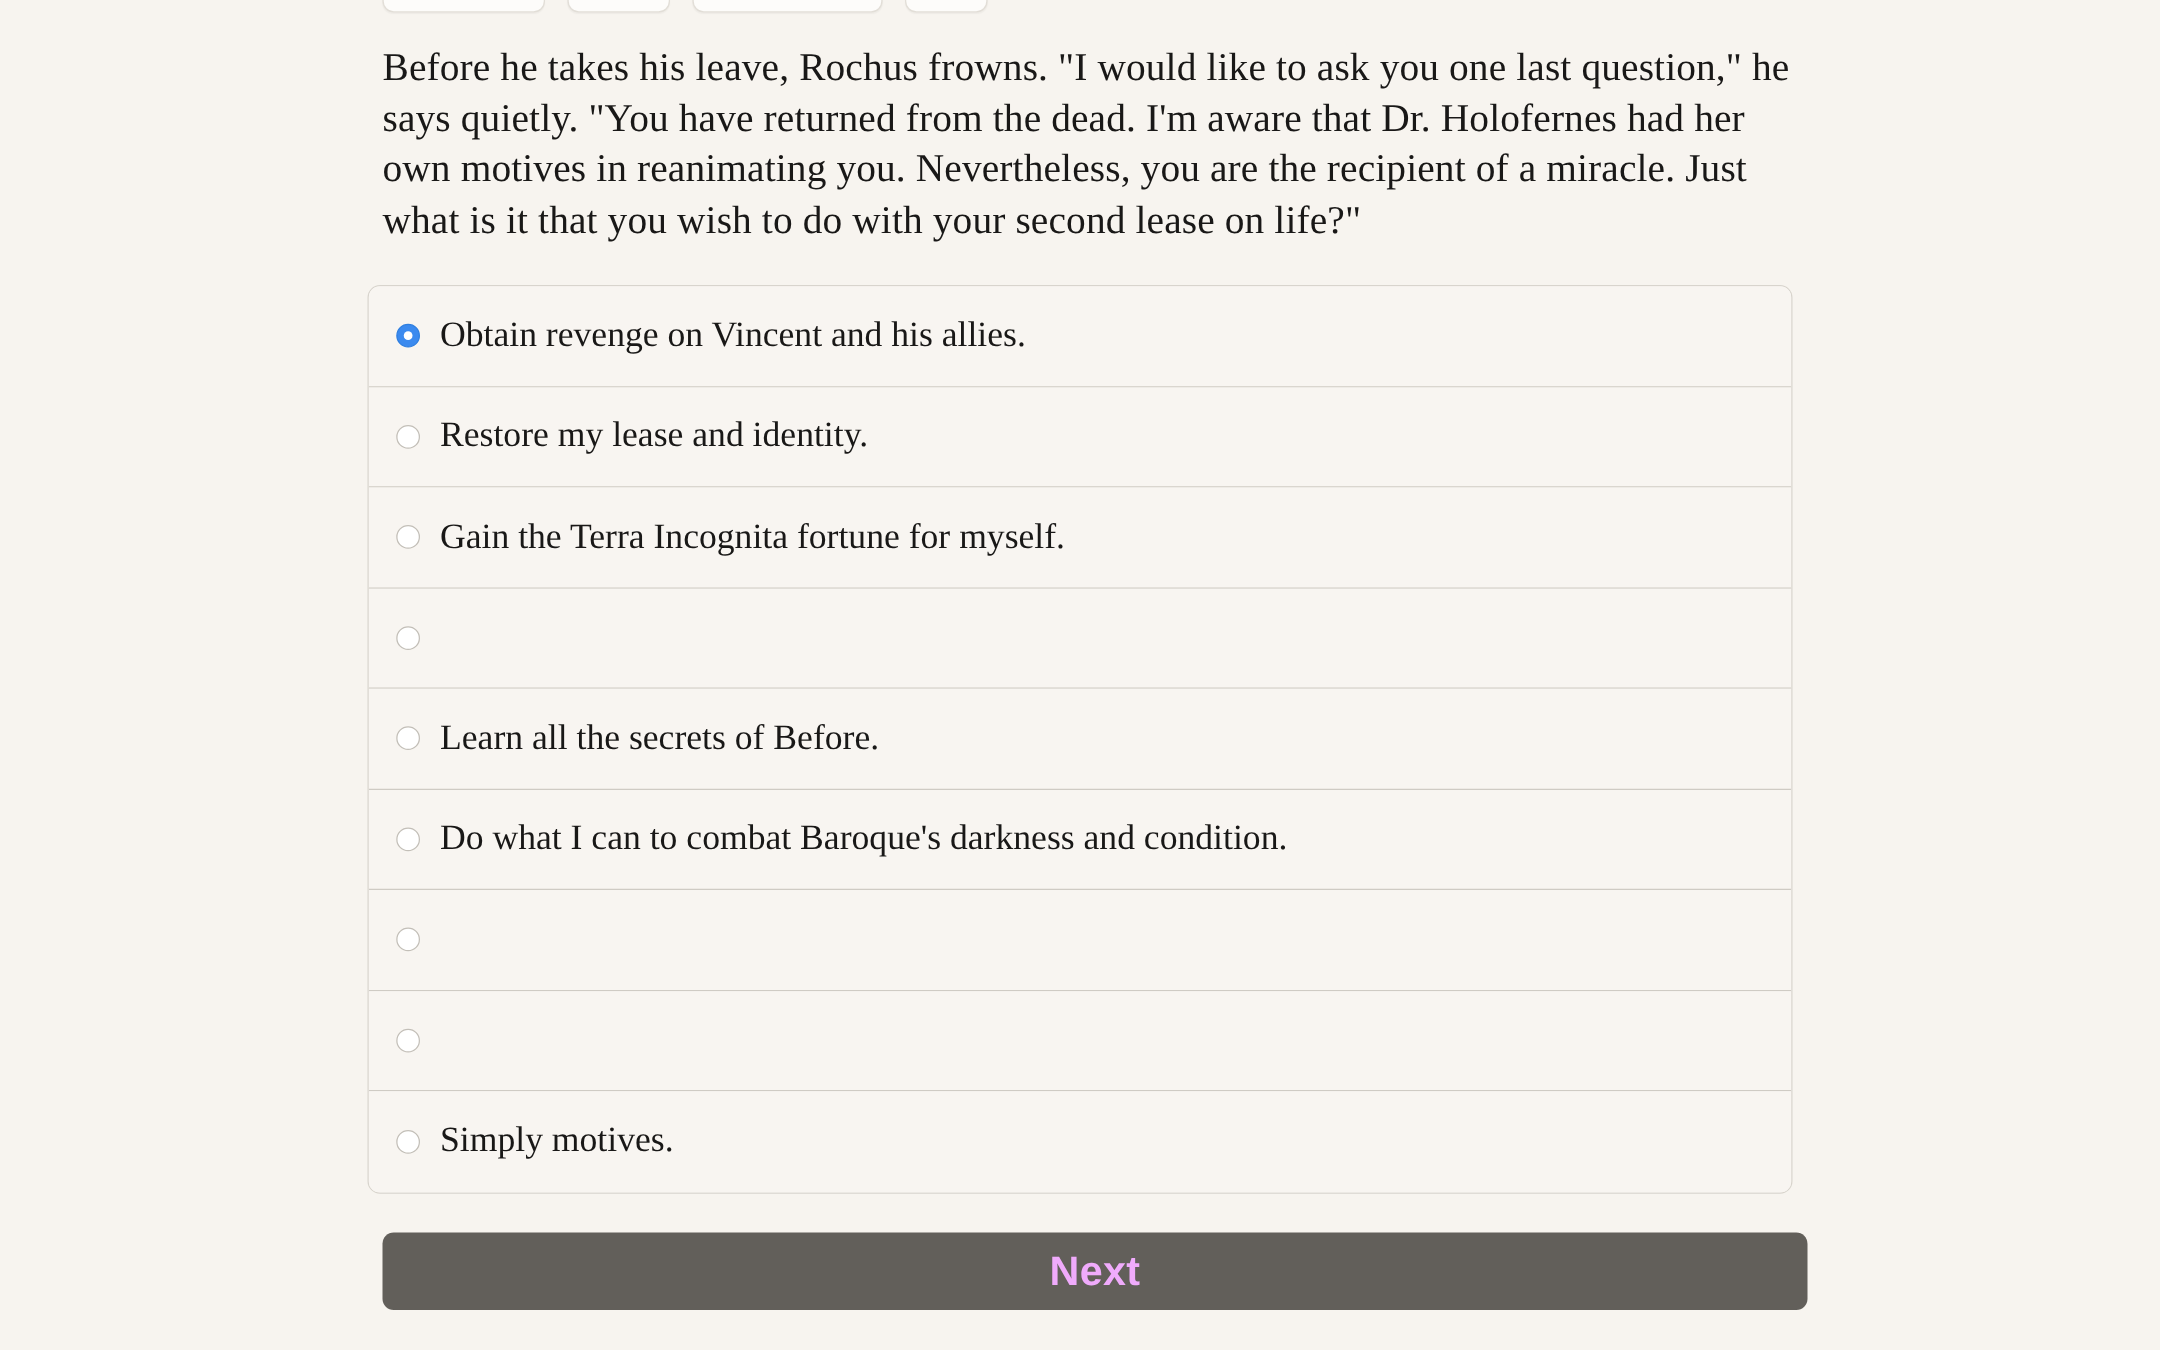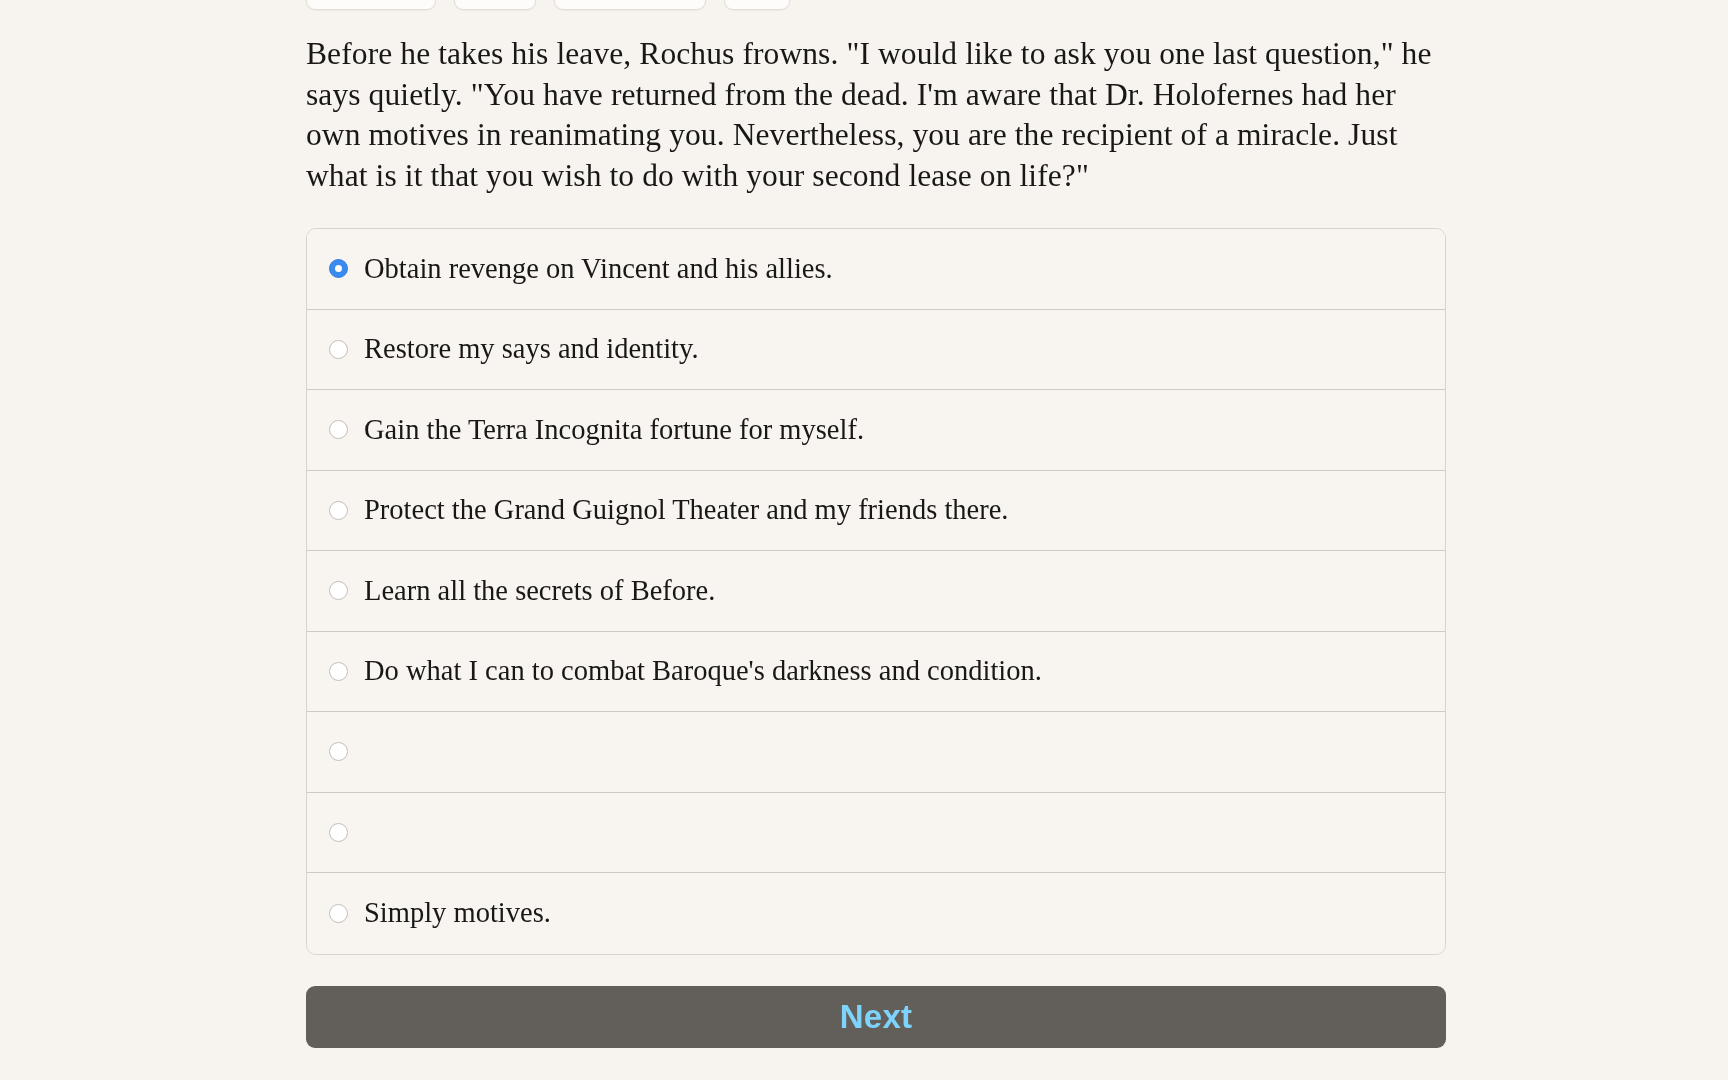--- a/index.html
+++ b/index.html
@@ -70,21 +70,21 @@
     font-size: 31.5px;
     line-height: 40.5px;
     letter-spacing: 0.1px;
     color: #191817;
   }
 
   
   .choices {
     position: absolute;
     top: 228px;
-    left: 306px;
+    left: 294px;
     width: 1140px;
     border: 1px solid #d8d4cd;
     border-radius: 10px;
     background: #f8f5f1;
     box-sizing: border-box;
     overflow: hidden;
   }
   .choice-row {
     display: flex;
     align-items: center;
@@ -133,21 +133,21 @@
   
   .next-button {
     position: absolute;
     top: 986px;
     left: 306px;
     width: 1140px;
     height: 62px;
     background: #625f5a;
     border: none;
     border-radius: 9px;
-    color: #7dd3fc;
+    color: #f0abfc;
     font-family: "Liberation Sans", sans-serif;
     font-size: 33px;
     font-weight: bold;
     letter-spacing: 0.3px;
     cursor: pointer;
     display: flex;
     align-items: center;
     justify-content: center;
   }
 </style>
@@ -169,31 +169,30 @@
 
   <div class="choices">
 
     <div class="choice-row">
       <span class="radio selected"></span>
       <span class="choice-label">Obtain revenge on Vincent and his allies.</span>
     </div>
 
     <div class="choice-row">
       <span class="radio"></span>
-      <span class="choice-label">Restore my says and identity.</span>
+      <span class="choice-label">Restore my lease and identity.</span>
     </div>
 
     <div class="choice-row">
       <span class="radio"></span>
       <span class="choice-label">Gain the Terra Incognita fortune for myself.</span>
     </div>
 
     <div class="choice-row">
       <span class="radio"></span>
-      <span class="choice-label">Protect the Grand Guignol Theater and my friends there.</span>
     </div>
 
     <div class="choice-row">
       <span class="radio"></span>
       <span class="choice-label">Learn all the secrets of Before.</span>
     </div>
 
     <div class="choice-row">
       <span class="radio"></span>
       <span class="choice-label">Do what I can to combat Baroque's darkness and condition.</span>

